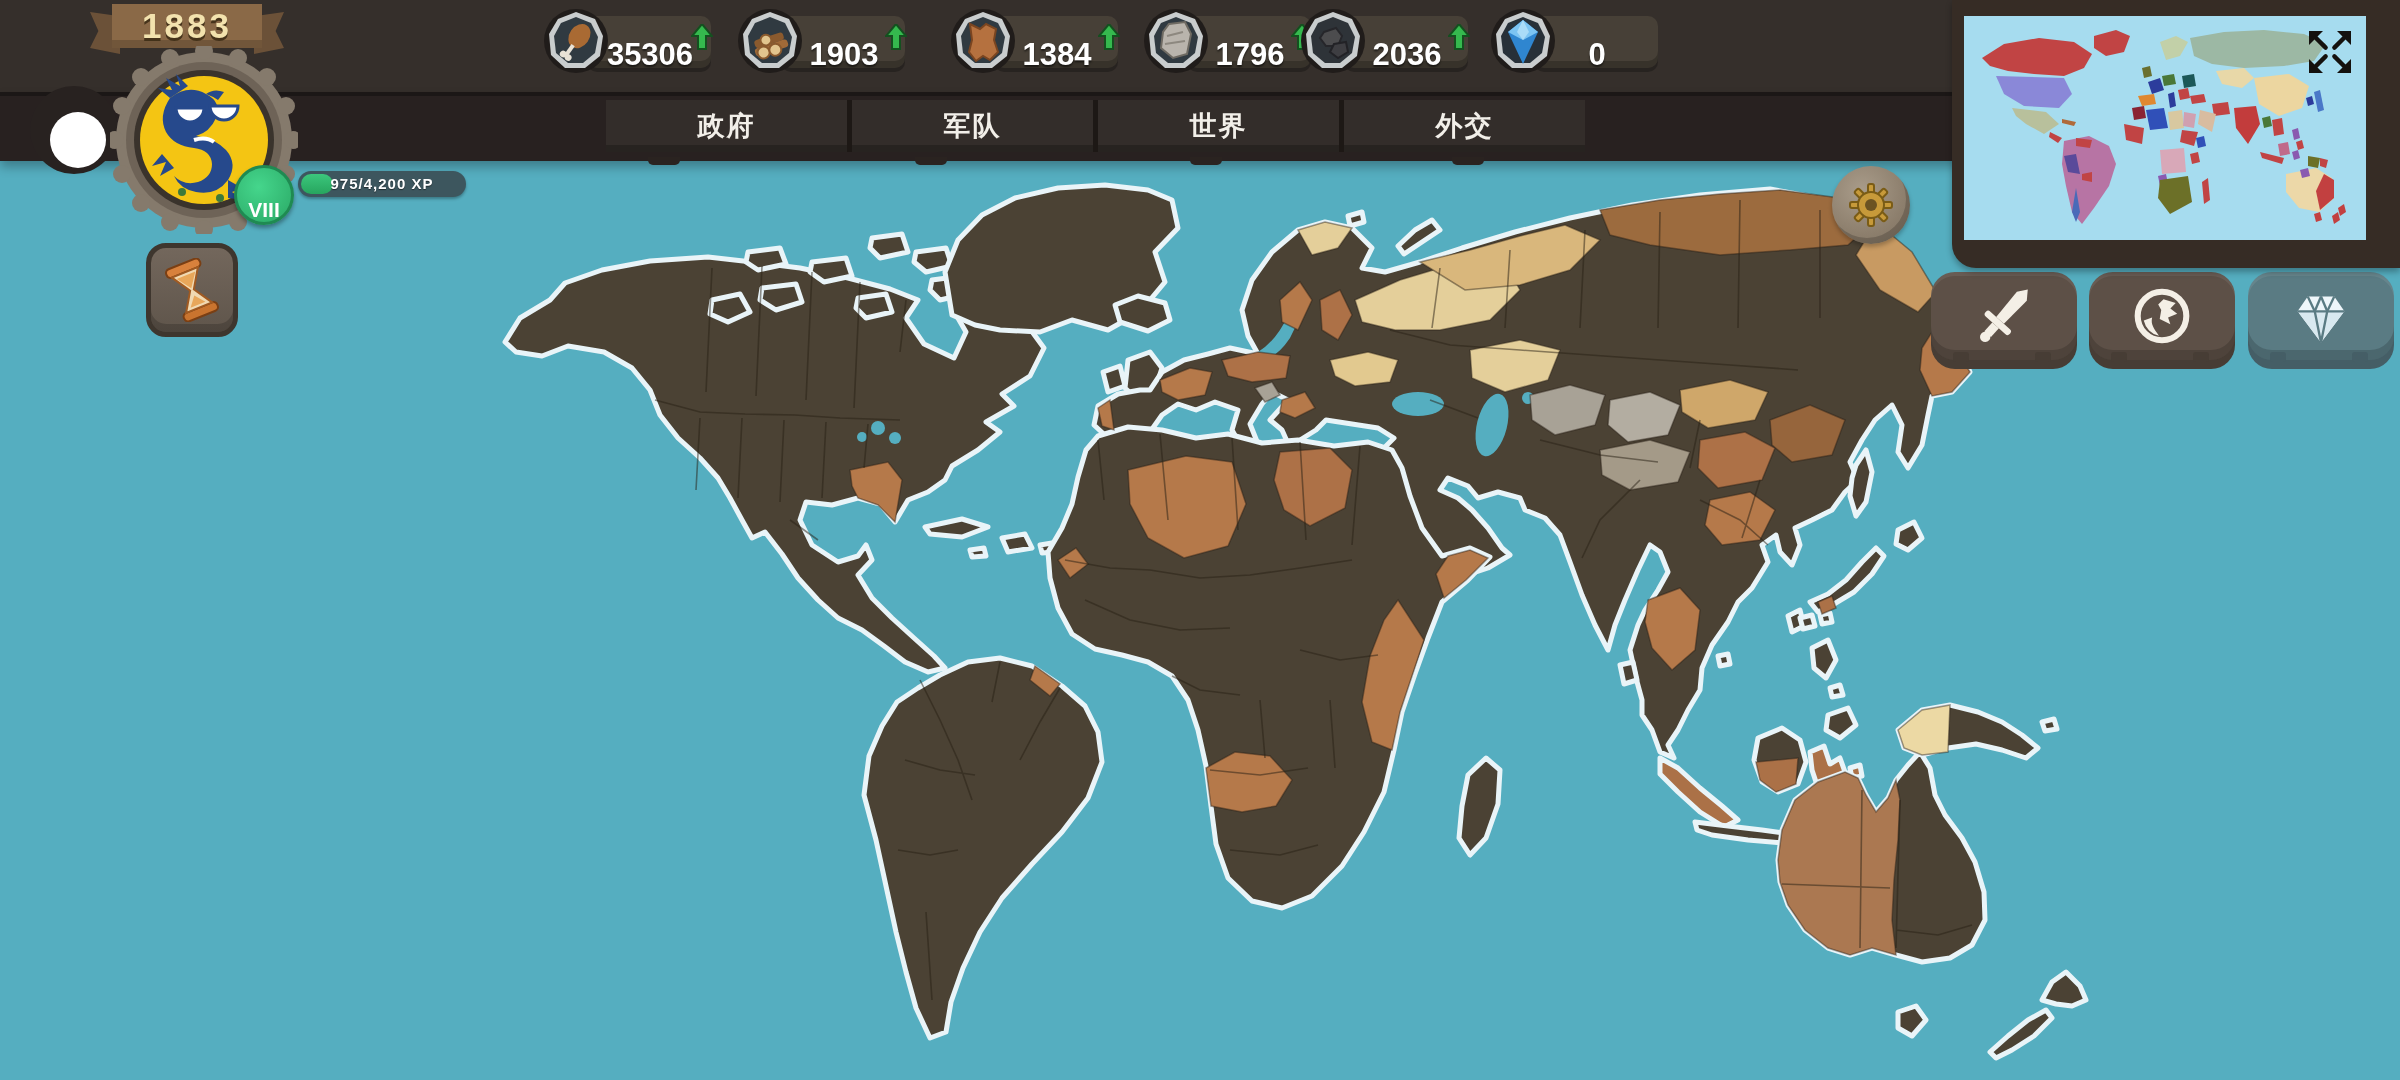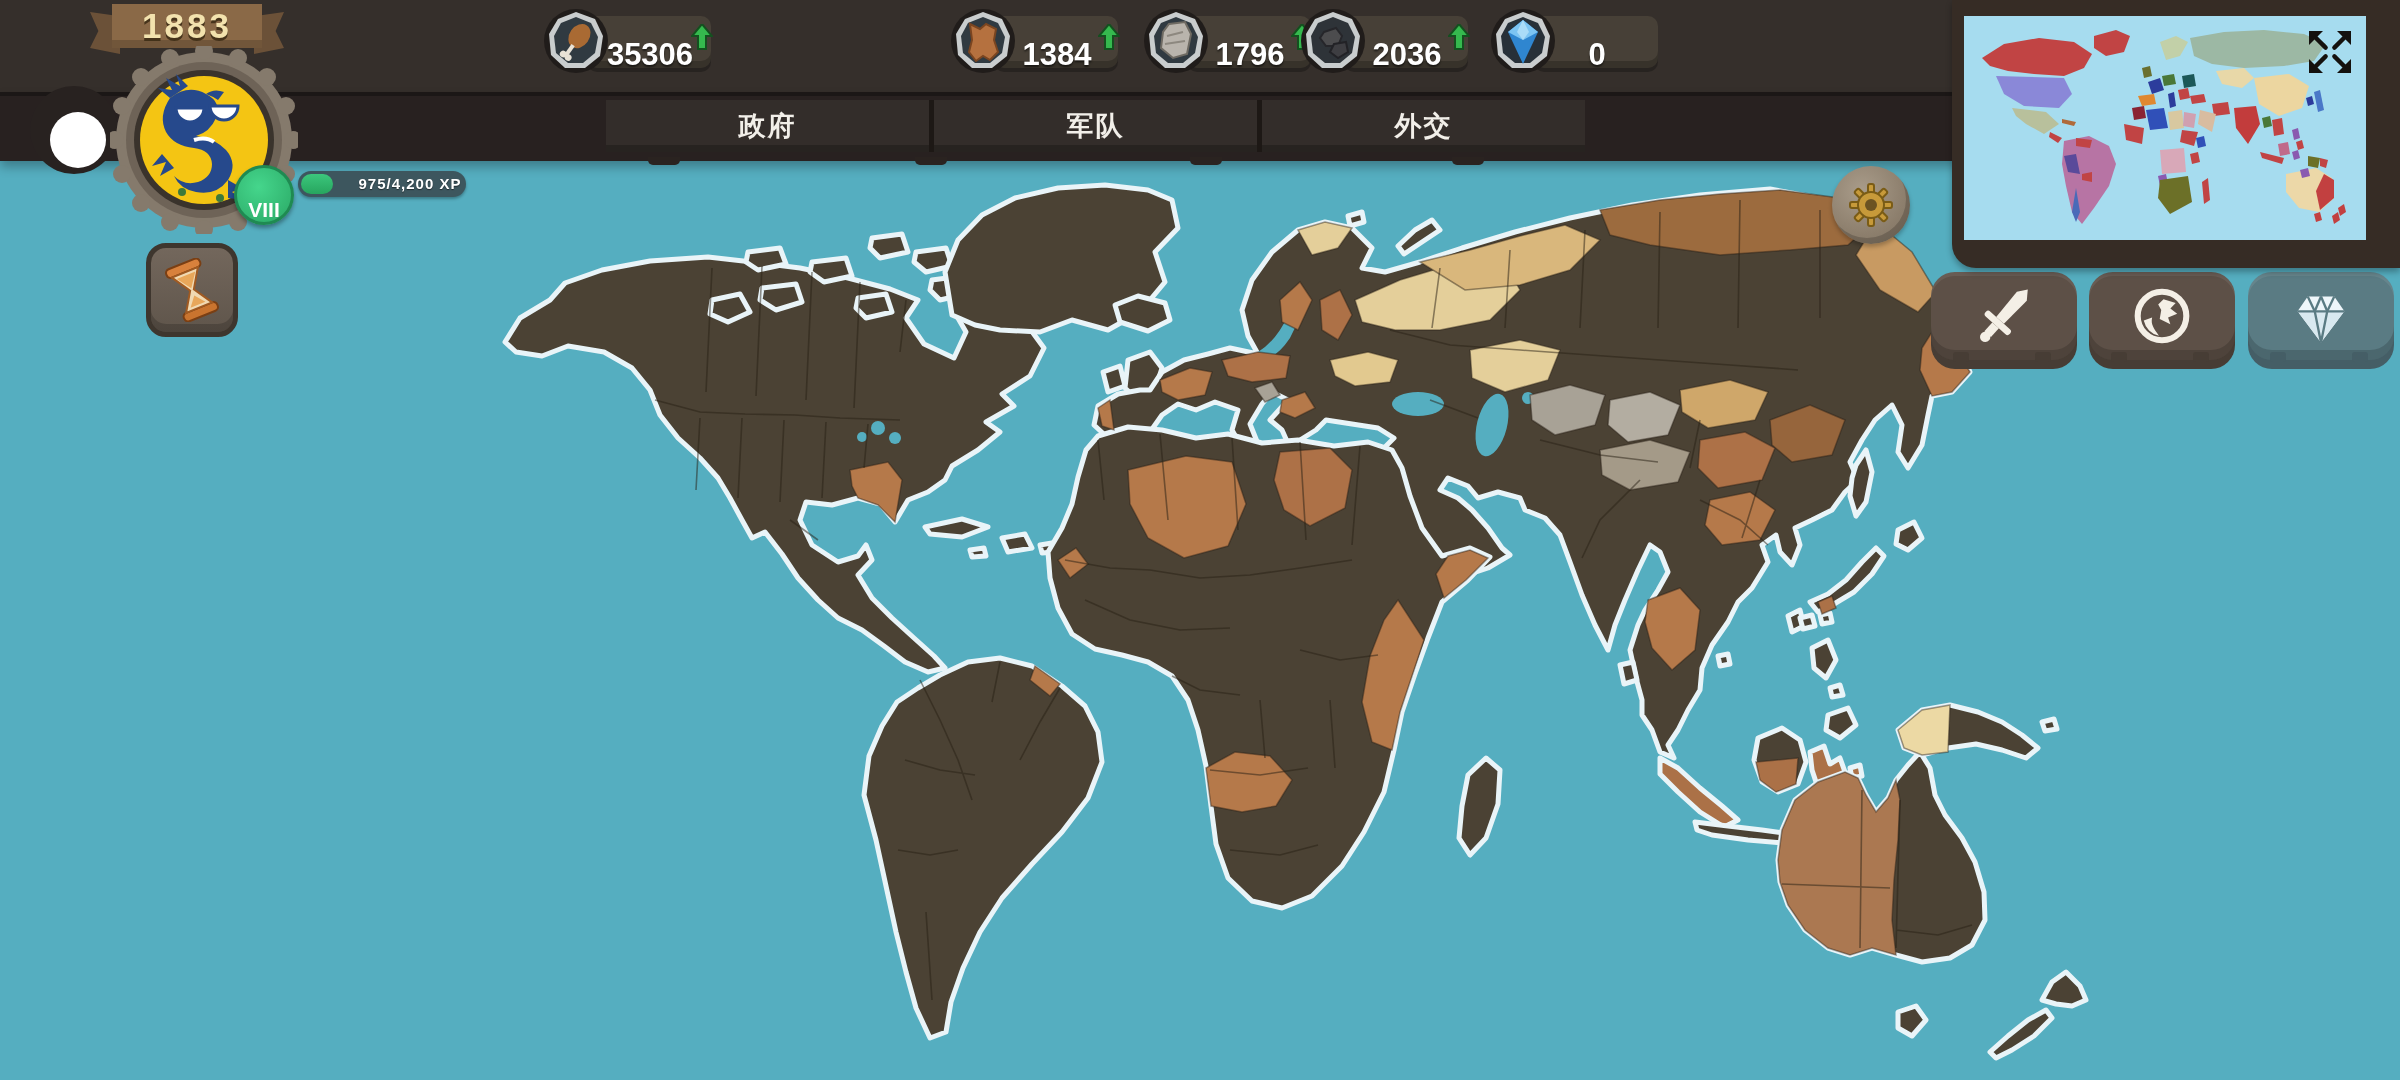--- a/index.html
+++ b/index.html
@@ -37,21 +37,21 @@
   .menu-disk{position:absolute;left:30px;top:86px;width:88px;height:88px;border-radius:50%;background:#282220;}
   .menu-dot{position:absolute;left:50px;top:112px;width:56px;height:56px;border-radius:50%;background:#ffffff;cursor:pointer;}
   .lvl{position:absolute;left:234px;top:165px;width:54px;height:54px;border-radius:50%;
     background:radial-gradient(circle at 40% 35%,#45d68c,#2aa865);border:3px solid #1f8a52;
     color:#ffffff;font-size:21px;font-weight:bold;display:flex;align-items:flex-end;justify-content:center;
     box-shadow:0 3px 4px rgba(0,0,0,.35);z-index:5;}
   .xp{position:absolute;left:298px;top:171px;width:168px;height:26px;border-radius:14px;background:#3d565e;
     box-shadow:0 2px 3px rgba(0,0,0,.3);}
   .xp .fill{position:absolute;left:3px;top:3px;height:20px;border-radius:10px;background:linear-gradient(#3bc77c,#27a55e);}
   .xp .txt{position:absolute;left:0;top:0;width:100%;height:26px;line-height:26px;text-align:center;
-    color:#ffffff;font-size:15px;font-weight:bold;text-shadow:0 1px 1px rgba(0,0,0,.5);letter-spacing:1px;padding-left:28px;}
+    color:#ffffff;font-size:15px;font-weight:bold;text-shadow:0 1px 1px rgba(0,0,0,.5);letter-spacing:1px;}
   .emblem{position:absolute;left:110px;top:46px;width:188px;height:188px;z-index:4;}
 
   
   .btn-hourglass{position:absolute;left:146px;top:243px;width:92px;height:94px;border-radius:20px;
     background:linear-gradient(#73675c,#5f554b);border:5px solid #3e362e;box-sizing:border-box;
     display:flex;align-items:center;justify-content:center;cursor:pointer;
     box-shadow:inset 0 -8px 0 rgba(0,0,0,.18);}
   .btn-gear{position:absolute;left:1832px;top:166px;width:78px;height:78px;border-radius:50%;cursor:pointer;
     background:radial-gradient(circle at 38% 32%,#a99c8a,#8d7f6d 60%,#7c6f5f);
     box-shadow:inset -4px -6px 0 rgba(0,0,0,.18),0 3px 4px rgba(0,0,0,.25);
@@ -184,20 +184,21 @@
       <path d="M1440,268 L1432,328 M1510,250 L1505,328 M1585,230 L1580,328 M1660,212 L1658,328 M1740,200 L1738,328 M1820,210 L1820,318 M1390,330 L1450,345 1520,350 1590,355 1660,360 1730,365 1798,370 M1430,400 L1478,418 M1540,440 L1600,455 1658,462 M1700,500 L1740,520 1768,545 M1640,480 L1600,520 1582,558 M1700,420 L1690,468 M1760,480 L1742,538 M1862,790 L1860,948 M1900,800 L1896,948 M1782,884 L1890,888 M1896,930 L1938,935 1972,925"></path>
     </g>
   </svg>
 
   <div class="bar-top"></div>
   <div class="bar-tabs"></div>
 
   <div class="tabs">
     <div class="tab">政府</div>
     <div class="tab">军队</div>
+    <div class="tab">世界</div>
     <div class="tab">外交</div>
   </div>
   <div class="tab-notch" style="left:648px"></div>
   <div class="tab-notch" style="left:915px"></div>
   <div class="tab-notch" style="left:1190px"></div>
   <div class="tab-notch" style="left:1452px"></div>
 
   <div class="res" style="left:543px">
     <div class="box"></div>
     <svg class="arrow" width="22" height="26" viewBox="0 0 22 26">
@@ -210,20 +211,39 @@
       <polygon points="33,9 48,15 55,29 52,45 40,55 25,55 13,45 11,28 18,15" fill="#303a41"></polygon>
       <g transform="rotate(35 33 33)">
           <ellipse cx="33" cy="27" rx="10" ry="13" fill="#a96a33"></ellipse>
           <rect x="31" y="38" width="4" height="12" fill="#e8e2d6"></rect>
           <circle cx="30" cy="51" r="3.4" fill="#e8e2d6"></circle>
           <circle cx="36" cy="51" r="3.4" fill="#e8e2d6"></circle>
         </g>
     </svg>
   </div>
 
+  <div class="res" style="left:737px">
+    <div class="box"></div>
+    <svg class="arrow" width="22" height="26" viewBox="0 0 22 26">
+        <polygon points="11,0 21,12 15,12 15,25 7,25 7,12 1,12" fill="#35b94e" stroke="#14501f" stroke-width="2"></polygon>
+      </svg>
+    <div class="val">1903</div>
+    <svg class="ic" width="66" height="66" viewBox="0 0 66 66">
+      <circle cx="33" cy="33" r="32" fill="#201c1a"></circle>
+      <polygon points="33,4 52,11 60,28 57,48 42,60 22,60 8,47 6,26 15,11" fill="#c9cdce"></polygon>
+      <polygon points="33,9 48,15 55,29 52,45 40,55 25,55 13,45 11,28 18,15" fill="#303a41"></polygon>
+      <g transform="rotate(-18 33 35)">
+          <rect x="18" y="28" width="30" height="8" rx="3" fill="#8a5a2e"></rect>
+          <rect x="16" y="36" width="34" height="8" rx="3" fill="#a06a38"></rect>
+          <circle cx="24" cy="42" r="6" fill="#e2c58e" stroke="#8a5a2e" stroke-width="2"></circle>
+          <circle cx="36" cy="43" r="6" fill="#e2c58e" stroke="#8a5a2e" stroke-width="2"></circle>
+          <circle cx="30" cy="31" r="5.4" fill="#e2c58e" stroke="#8a5a2e" stroke-width="2"></circle>
+        </g>
+    </svg>
+  </div>
 
   <div class="res" style="left:950px">
     <div class="box"></div>
     <svg class="arrow" width="22" height="26" viewBox="0 0 22 26">
         <polygon points="11,0 21,12 15,12 15,25 7,25 7,12 1,12" fill="#35b94e" stroke="#14501f" stroke-width="2"></polygon>
       </svg>
     <div class="val">1384</div>
     <svg class="ic" width="66" height="66" viewBox="0 0 66 66">
       <circle cx="33" cy="33" r="32" fill="#201c1a"></circle>
       <polygon points="33,4 52,11 60,28 57,48 42,60 22,60 8,47 6,26 15,11" fill="#c9cdce"></polygon>

